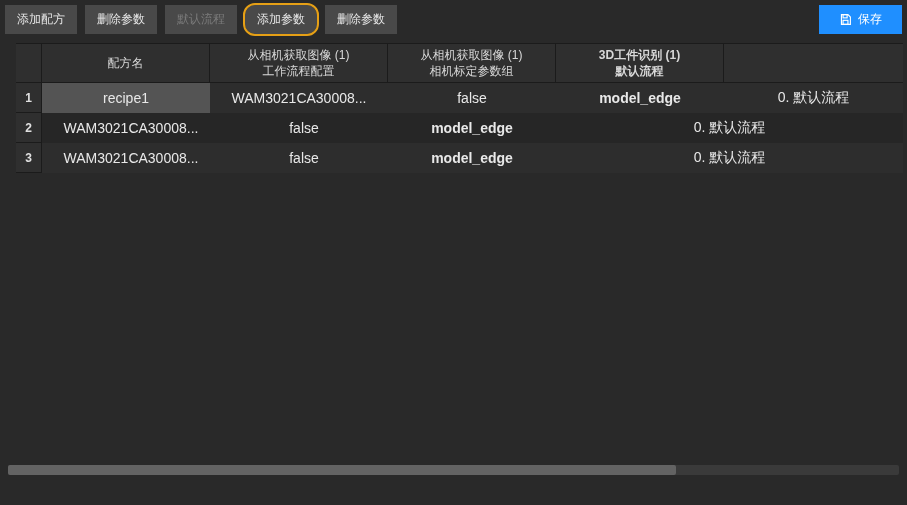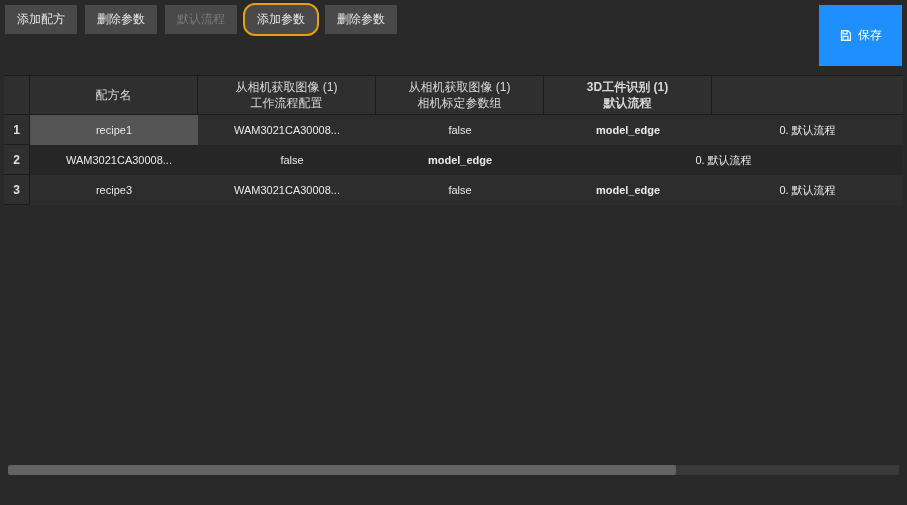--- a/index.html
+++ b/index.html
@@ -40,40 +40,41 @@
     outline: 2px solid #e6a016;
     outline-offset: 0;
     border-radius: 10px;
   }
   .spacer {
     flex: 1;
   }
   .btn-save {
     background: #1f8fff;
     color: #ffffff;
-    padding: 22px 20px;
+    padding: 6px 20px;
     display: flex;
     align-items: center;
     gap: 6px;
     font-size: 12px;
     cursor: pointer;
     border: none;
     font-family: inherit;
   }
   .btn-save .icon {
     display: inline-flex;
   }
   .btn-save svg {
     width: 13px;
     height: 13px;
   }
 
   .table-wrapper {
     position: relative;
     padding: 4px 4px 0 4px;
+    margin-left: 12px;
   }
 
   .thead {
     display: flex;
     background: #2f2f2f;
     border-top: 1px solid #1b1b1b;
     border-bottom: 1px solid #1b1b1b;
   }
   .th {
     text-align: center;
@@ -117,21 +118,21 @@
     display: flex;
     align-items: center;
     justify-content: center;
     border-bottom: 1px solid #1b1b1b;
     border-right: 1px solid #1b1b1b;
   }
   .cell {
     display: flex;
     align-items: center;
     justify-content: center;
-    font-size: 11px;
+    font-size: 14px;
     color: #e8e8e8;
     overflow: hidden;
     white-space: nowrap;
     padding: 0 6px;
   }
   .row:nth-child(odd) .cell { background: #2d2d2d; }
   .row:nth-child(even) .cell { background: #262626; }
   .row.selected .cell.col-recipe {
     background: #545454;
   }
@@ -214,21 +215,20 @@
       </div>
       <div class="row">
         <div class="row-idx">2</div>
         <div class="cell col-a">WAM3021CA30008...</div>
         <div class="cell col-b">false</div>
         <div class="cell col-c">model_edge</div>
         <div class="cell col-d">0. 默认流程</div>
       </div>
       <div class="row">
         <div class="row-idx">3</div>
-        <div class="cell col-recipe">recipe3</div>
         <div class="cell col-a">WAM3021CA30008...</div>
         <div class="cell col-b">false</div>
         <div class="cell col-c">model_edge</div>
         <div class="cell col-d">0. 默认流程</div>
       </div>
     </div>
 </div>
 
 <div class="hscroll-track">
   <div class="hscroll-thumb"></div>

